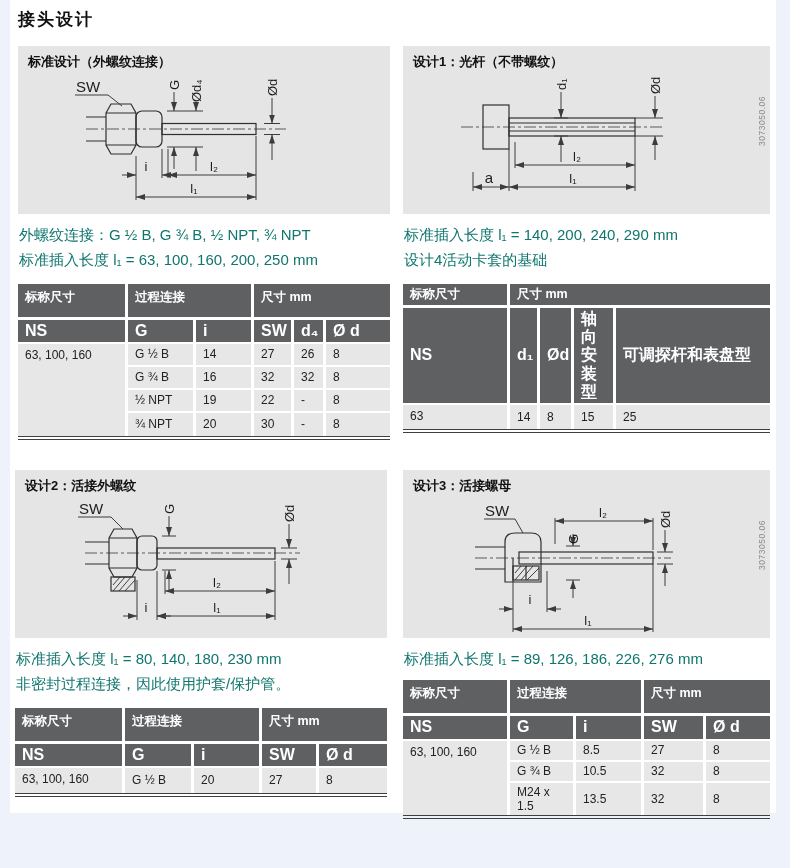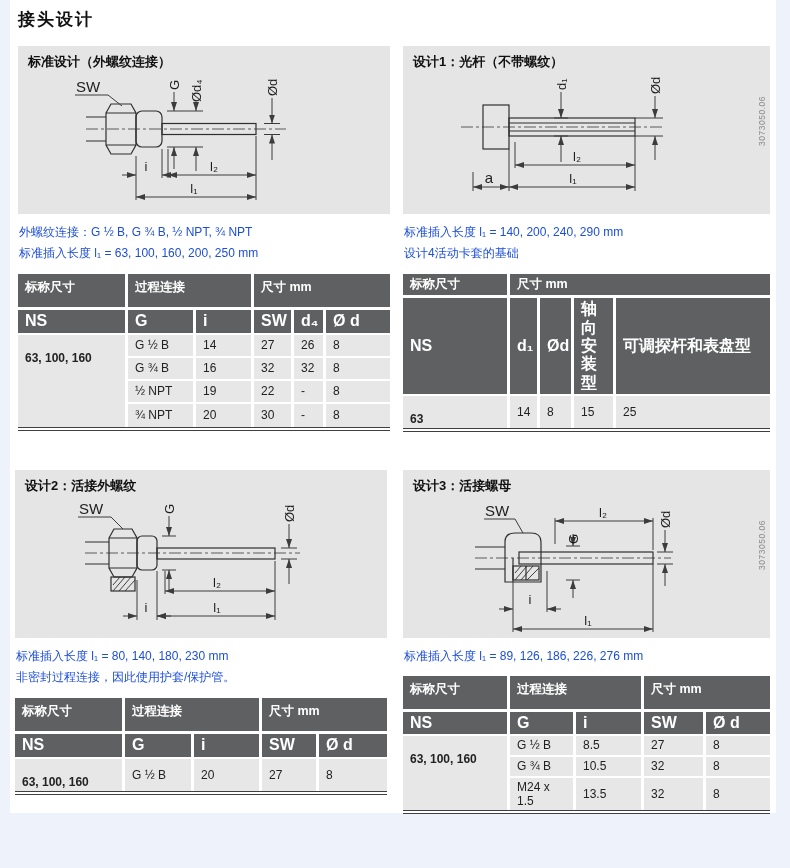--- a/index.html
+++ b/index.html
@@ -20,42 +20,42 @@
 
   .panel{position:relative;background:#e5e5e5;height:168px;overflow:hidden}
   .panel-title{padding:7px 20px 0 10px;font-size:13px;font-weight:bold;color:#111}
   .panel svg{display:block;margin-top:1px}
   .docnum{
     position:absolute;top:50px;right:3px;
     writing-mode:vertical-rl;transform:rotate(180deg);
     font-size:8.5px;color:#8a8a8a;letter-spacing:0.5px;
   }
 
-  .note{margin:2px 0 0 1px;font-size:12px;line-height:1.55;color:#1d4ed8}
+  .note{margin:2px 0 0 1px;font-size:15px;line-height:1.55;color:#0f766e}
   .note.first{margin-top:9px}
 
   table.spec{border-collapse:separate;border-spacing:0;table-layout:fixed;margin-top:12px;border-bottom:4px double #3f3f3f}
   #q1 table.spec,#q3 table.spec{width:372px}
   #q2 table.spec,#q4 table.spec{width:367px}
   #q4 table.spec{margin-top:10px}
   .spec th,.spec td{box-sizing:border-box;text-align:left;padding:2px 6px 2px 7px;overflow:hidden}
   .spec th{background:#5e6061;color:#fff;font-weight:bold;font-size:12.5px;border-right:3px solid #fff}
   .spec th:last-child,.spec td:last-child{border-right:none}
   tr.grp th{border-bottom:3px solid #fff}
   tr.grp.tall th{height:36px;vertical-align:top;padding-top:5px}
   tr.sub th{border-bottom:2px solid #fff;font-size:16px;height:22px;vertical-align:middle;line-height:1.15}
   .t2 tr.grp th{height:22px}
   .t2 tr.sub th{height:35px}
   .t3 tr.sub th,.t4 tr.sub th{height:21px}
   .spec td{background:#e7e7e7;color:#222;font-size:12px;border-right:3px solid #fff;border-bottom:2px solid #fff;height:23px;vertical-align:middle}
   .t2 td{height:24px}
   .t3 td{height:25px}
   .t4 td{height:21px}
   .spec tr:last-child td{border-bottom:none}
-  td.ns{font-weight:bold;vertical-align:top;padding-top:16px;border-bottom:none}
+  td.ns{font-weight:normal;vertical-align:top;padding-top:4px;border-bottom:none}
 
   
   .pl{stroke:#2f2f2f;stroke-width:1.2;fill:none}
   .dl{stroke:#3c3c3c;stroke-width:1;fill:none}
   .cl{stroke:#4a4a4a;stroke-width:0.9;fill:none;stroke-dasharray:12 3 3 3}
   .h{stroke:#2f2f2f;stroke-width:0.9;fill:none}
   .lb{font-size:13px;fill:#1d1d1d}
   .lbBig{font-size:15px;fill:#1d1d1d}
 </style>
 </head>

